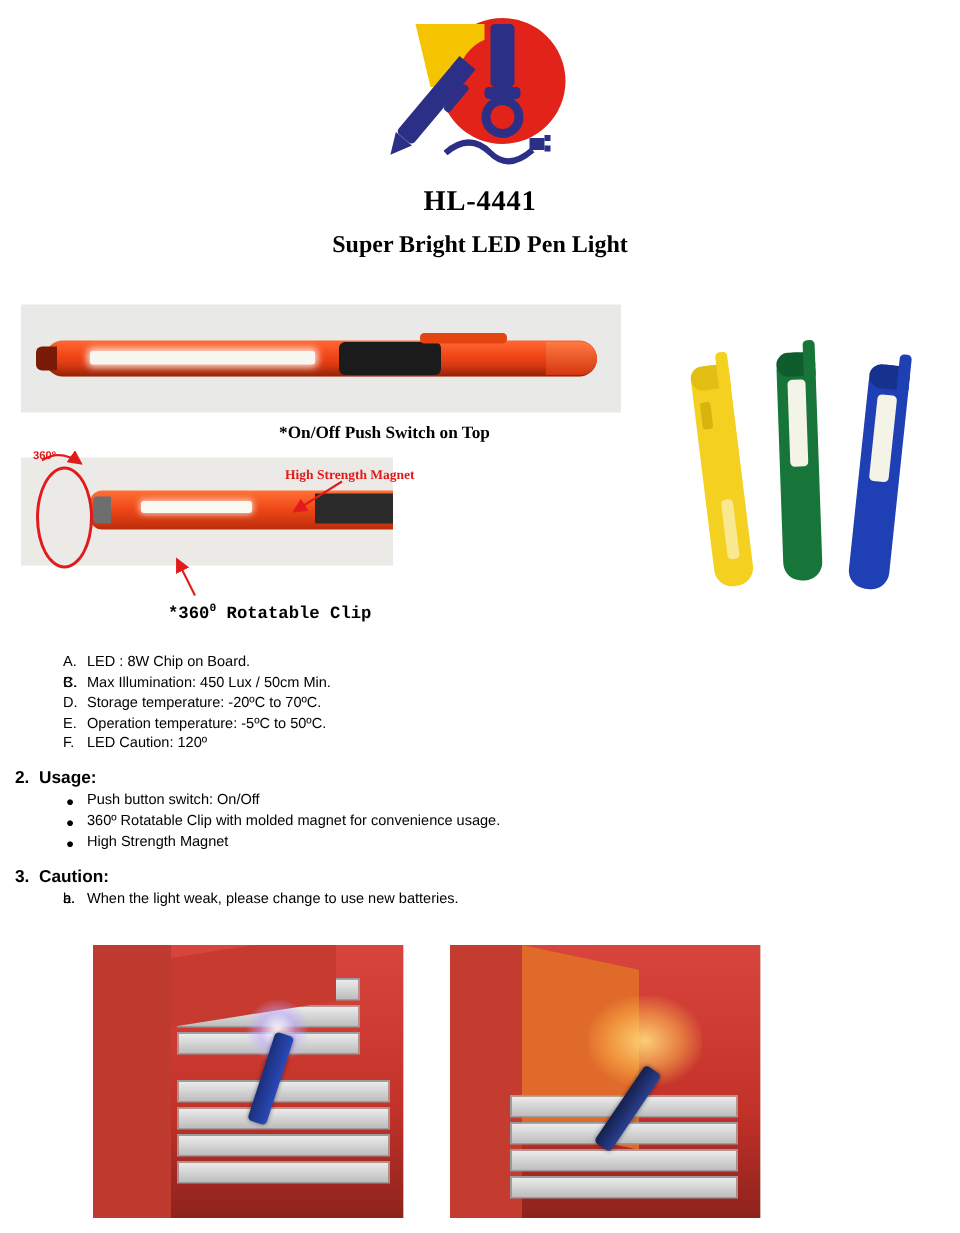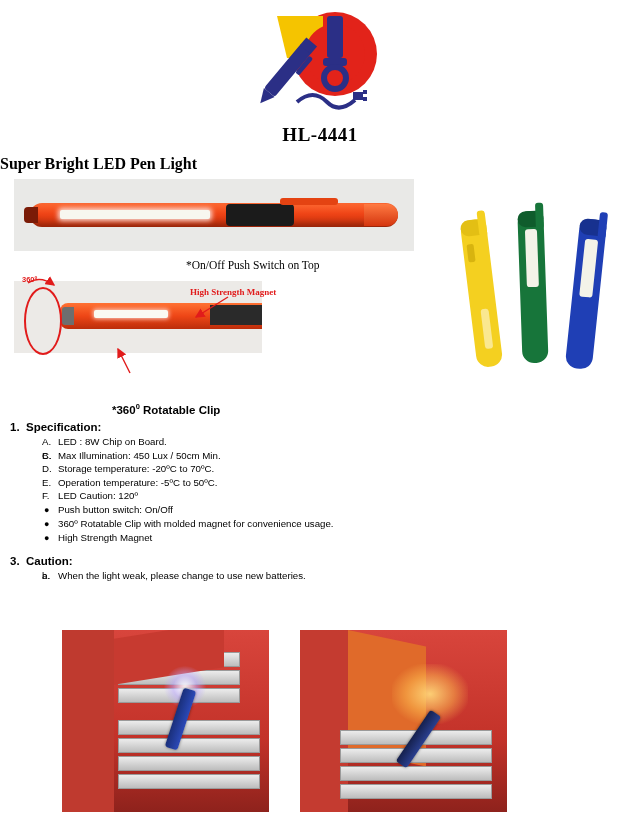--- a/index.html
+++ b/index.html
@@ -30,26 +30,26 @@
   
   .title-main {
     text-align: center;
     font-size: 19px;
     font-weight: bold;
     font-family: "Liberation Serif", serif;
     letter-spacing: .5px;
     margin-top: 4px;
   }
   .title-sub {
-    text-align: left;
+    text-align: center;
     font-size: 16px;
     font-weight: bold;
     font-family: "Liberation Serif", serif;
     margin-top: 9px;
-    margin-bottom: 4px;
+    margin-bottom: 28px;
   }
 
   
   .photo-band {
     position: relative;
     height: 228px;
   }
 
   .photo-top {
     position: absolute;
@@ -115,21 +115,21 @@
     height: 7px;
     background: #e44312;
     border-radius: 3px;
   }
 
   .cap-onoff {
     position: absolute;
     left: 186px;
     top: 82px;
     font-size: 11.5px;
-    font-weight: normal;
+    font-weight: bold;
     font-family: "Liberation Serif", serif;
   }
 
   .photo-bottom {
     position: absolute;
     left: 14px;
     top: 104px;
     width: 248px;
     height: 72px;
     background: #eceae7;
@@ -196,21 +196,21 @@
     color: #e11b1b;
     font-weight: bold;
     font-family: "Liberation Serif", serif;
   }
   .cap-clip {
     position: absolute;
     left: 112px;
     top: 198px;
     font-size: 11.5px;
     font-weight: bold;
-    font-family: Liberation Sans, sans-serif;
+    font-family: Liberation Mono, monospace;
   }
   .sup-small { font-size: 7.5px; vertical-align: super; }
 
   .arrow-svg {
     position: absolute;
     left: 0; top: 0;
     width: 420px; height: 228px;
     pointer-events: none;
   }
 
@@ -413,32 +413,32 @@
       <rect x="145" y="30" width="27" height="150" rx="12" fill="#1f3fb5"></rect>
       <rect x="145" y="30" width="27" height="16" rx="8" fill="#17318f"></rect>
       <rect x="152" y="50" width="13" height="58" rx="3" fill="#f3f3e8"></rect>
       <rect x="164" y="22" width="8" height="26" rx="3" fill="#1f3fb5"></rect>
     </g>
   </svg>
 </div>
 
 <div class="sections">
 
-  <div class="sec-head">
-    <span class="num">1.</span><span>Specification:</span>
-  </div>
   <ol class="alpha">
     <li><span class="mk">A.</span><span>LED : 8W Chip on Board.</span></li>
     <li><span class="mk">B.</span></li>
     <li><span class="mk">C.</span><span>Max Illumination: 450 Lux / 50cm Min.</span></li>
     <li><span class="mk">D.</span><span>Storage temperature: -20ºC to 70ºC.</span></li>
     <li><span class="mk">E.</span><span>Operation temperature: -5ºC to 50ºC.</span></li>
     <li><span class="mk">F.</span><span>LED Caution: 120º</span></li>
   </ol>
 
+  <div class="sec-head">
+    <span class="num">2.</span><span>Usage:</span>
+  </div>
   <ul class="dots">
     <li><span class="mk">●</span><span>Push button switch: On/Off</span></li>
     <li><span class="mk">●</span><span>360º Rotatable Clip with molded magnet for convenience usage.</span></li>
     <li><span class="mk">●</span><span>High Strength Magnet</span></li>
   </ul>
 
   <div class="sec-head">
     <span class="num">3.</span><span>Caution:</span>
   </div>
   <ol class="alpha">

